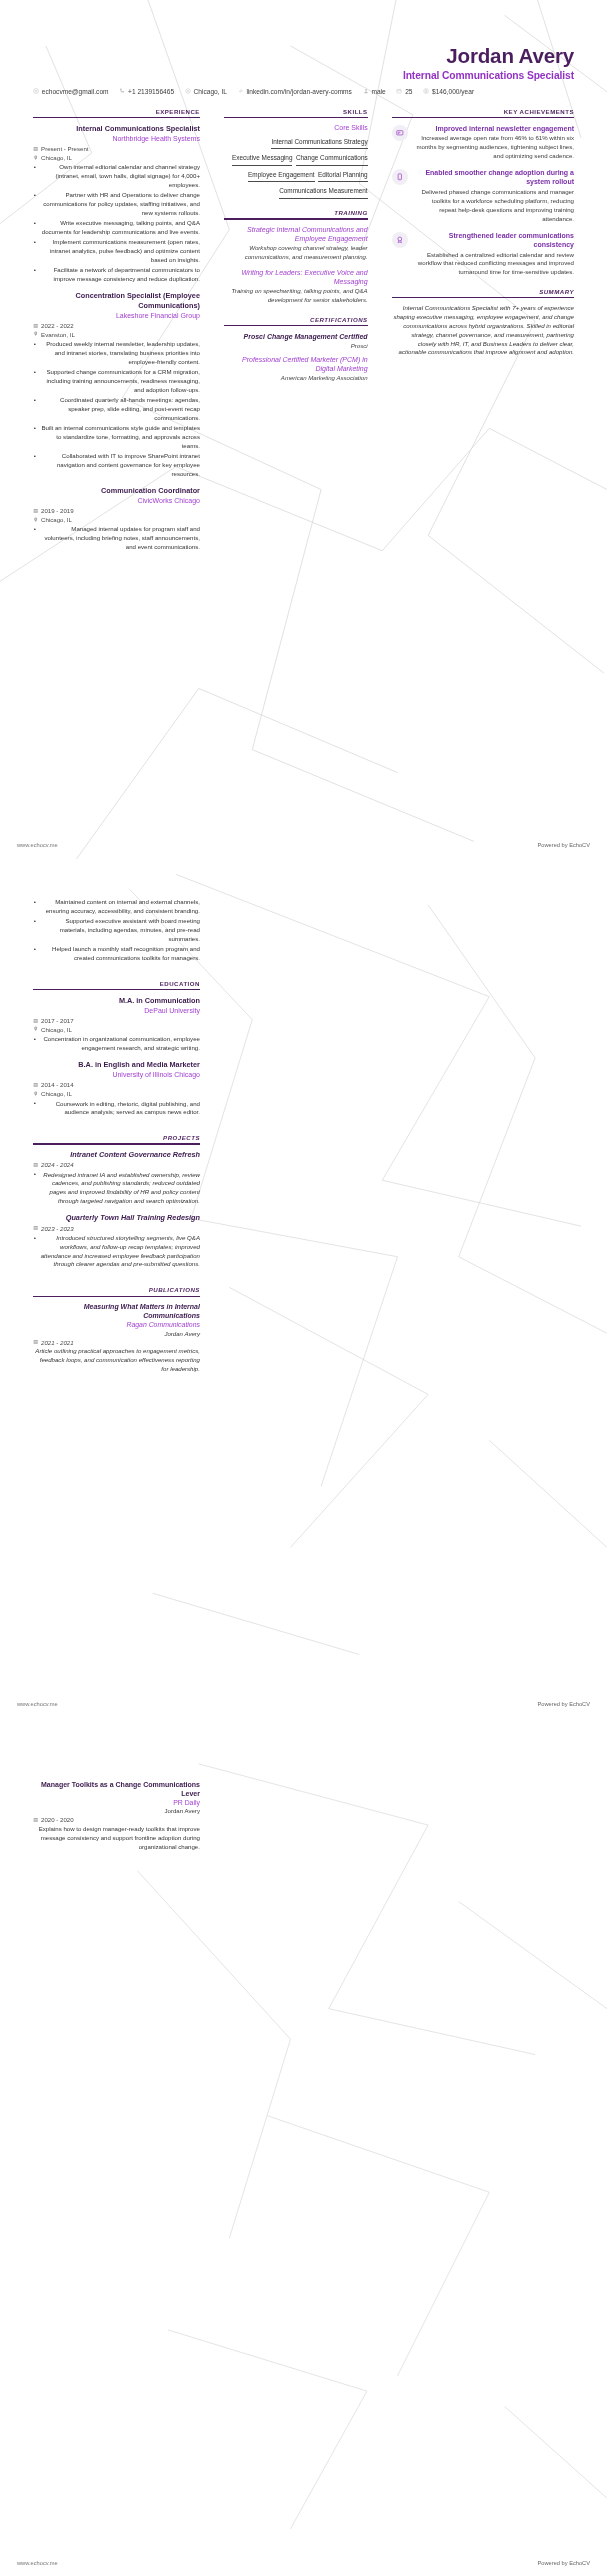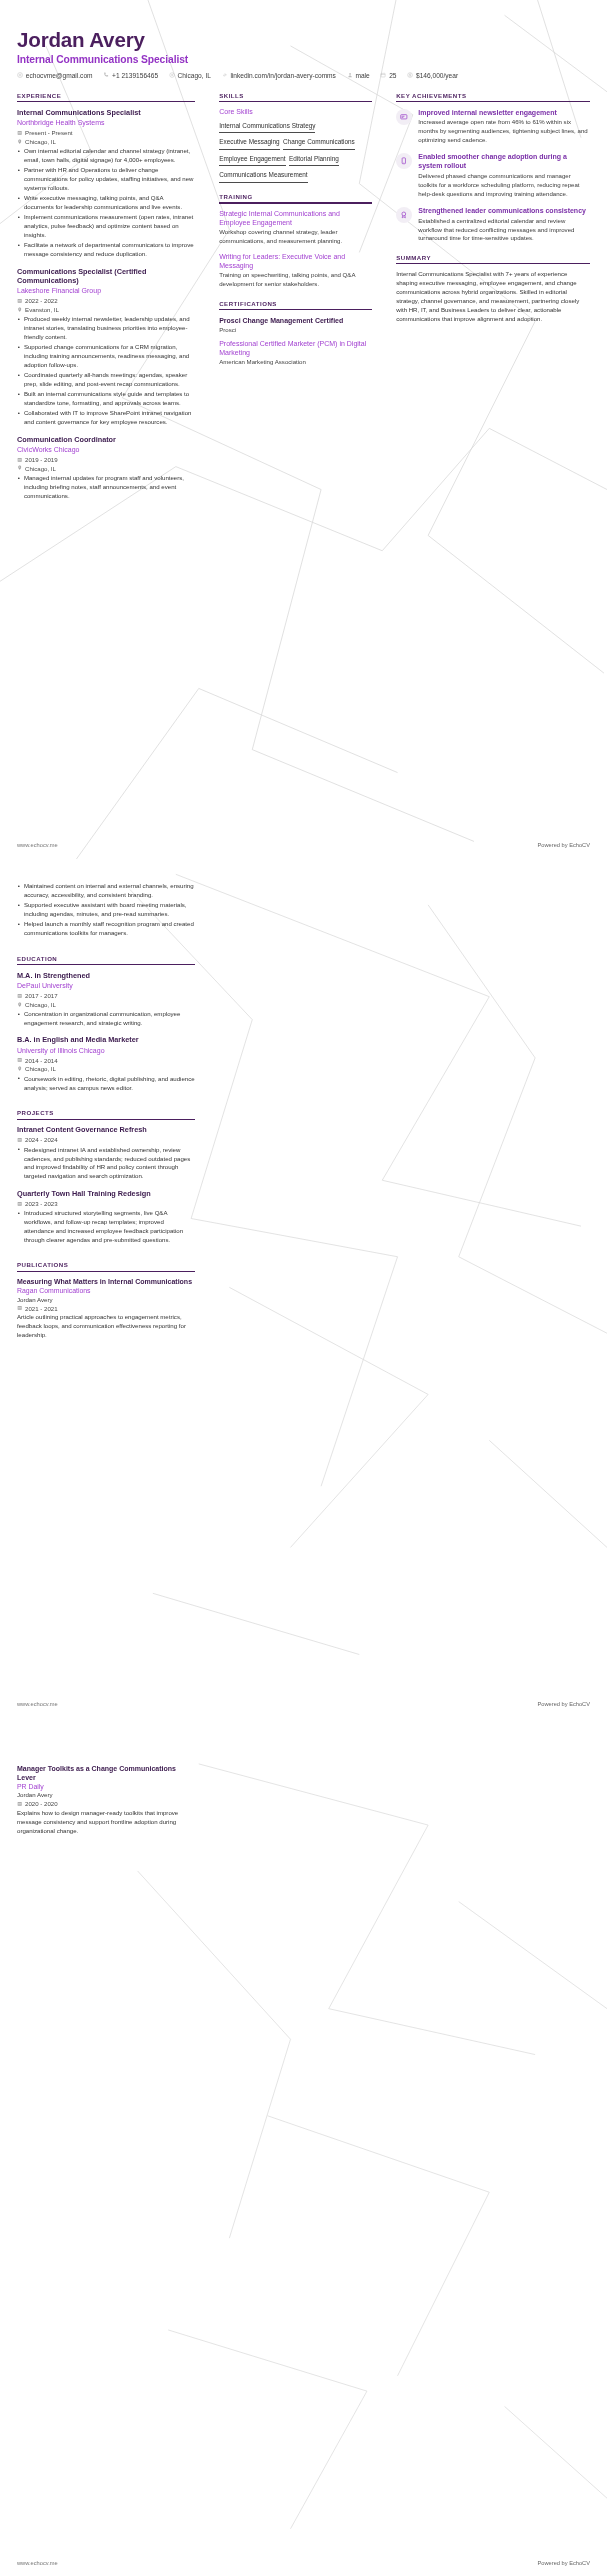--- a/index.html
+++ b/index.html
@@ -8,21 +8,22 @@
     background: #ffffff;
     font-family: "Liberation Sans", sans-serif;
     color: #2b2b2b;
   }
   .page {
     position: relative;
     width: 607px;
     height: 859px;
     background: #ffffff;
     overflow: hidden;
-    padding: 0;
+    padding: 16px;
+    text-align: right;
   }
   .bg-lines {
     position: absolute;
     inset: 0;
     width: 100%;
     height: 100%;
     pointer-events: none;
     z-index: 0;
   }
   .content { position: relative; z-index: 1; }
@@ -72,21 +73,21 @@
     letter-spacing: 0.5px;
     color: #4b1f5e;
     text-transform: uppercase;
   }
   .sec-rule {
     height: 1.2px;
     background: #4b1f5e;
     margin-top: 2.3px;
     margin-bottom: 5.4px;
   }
-  .sec + .sec { margin-top: 10.7px; }
+  .sec + .sec { margin-top: 10.7px; font-style: italic; }
 
   
   .item { margin-bottom: 7.6px; }
   .item-title {
     font-size: 7.3px;
     font-weight: 700;
     color: #3b1a4d;
     line-height: 1.28;
   }
   .item-org {
@@ -332,21 +333,21 @@
             <ul class="bullets">
               <li>Own internal editorial calendar and channel strategy (intranet, email, town halls, digital signage) for 4,000+ employees.</li>
               <li>Partner with HR and Operations to deliver change communications for policy updates, staffing initiatives, and new systems rollouts.</li>
               <li>Write executive messaging, talking points, and Q&amp;A documents for leadership communications and live events.</li>
               <li>Implement communications measurement (open rates, intranet analytics, pulse feedback) and optimize content based on insights.</li>
               <li>Facilitate a network of departmental communicators to improve message consistency and reduce duplication.</li>
             </ul>
           </div>
 
           <div class="item">
-            <div class="item-title">Communications Specialist (Certified Communications)</div>
+            <div class="item-title">Concentration Specialist (Employee Communications)</div>
             <div class="item-org">Lakeshore Financial Group</div>
             <div class="meta">
               <svg width="5.4" height="5.4" viewBox="0 0 16 16">
                   <rect x="2" y="3" width="12" height="11" rx="1" fill="#6b6b6b"></rect>
                   <rect x="3.2" y="5.6" width="9.6" height="1" fill="#fff"></rect>
                   <rect x="3.2" y="7.6" width="9.6" height="1" fill="#fff"></rect>
                   <rect x="3.2" y="9.6" width="9.6" height="1" fill="#fff"></rect>
                 </svg>
               <span>2022 - 2022</span>
             </div>
@@ -515,21 +516,21 @@
           <li>Maintained content on internal and external channels, ensuring accuracy, accessibility, and consistent branding.</li>
           <li>Supported executive assistant with board meeting materials, including agendas, minutes, and pre-read summaries.</li>
           <li>Helped launch a monthly staff recognition program and created communications toolkits for managers.</li>
         </ul>
 
         <div class="sec" style="margin-top:17px">
           <div class="sec-title">EDUCATION</div>
           <div class="sec-rule"></div>
 
           <div class="item">
-            <div class="item-title">M.A. in Strengthened</div>
+            <div class="item-title">M.A. in Communication</div>
             <div class="item-org">DePaul University</div>
             <div class="meta">
               <svg width="5.4" height="5.4" viewBox="0 0 16 16">
                   <rect x="2" y="3" width="12" height="11" rx="1" fill="#6b6b6b"></rect>
                   <rect x="3.2" y="5.6" width="9.6" height="1" fill="#fff"></rect>
                   <rect x="3.2" y="7.6" width="9.6" height="1" fill="#fff"></rect>
                   <rect x="3.2" y="9.6" width="9.6" height="1" fill="#fff"></rect>
                 </svg>
               <span>2017 - 2017</span>
             </div>

